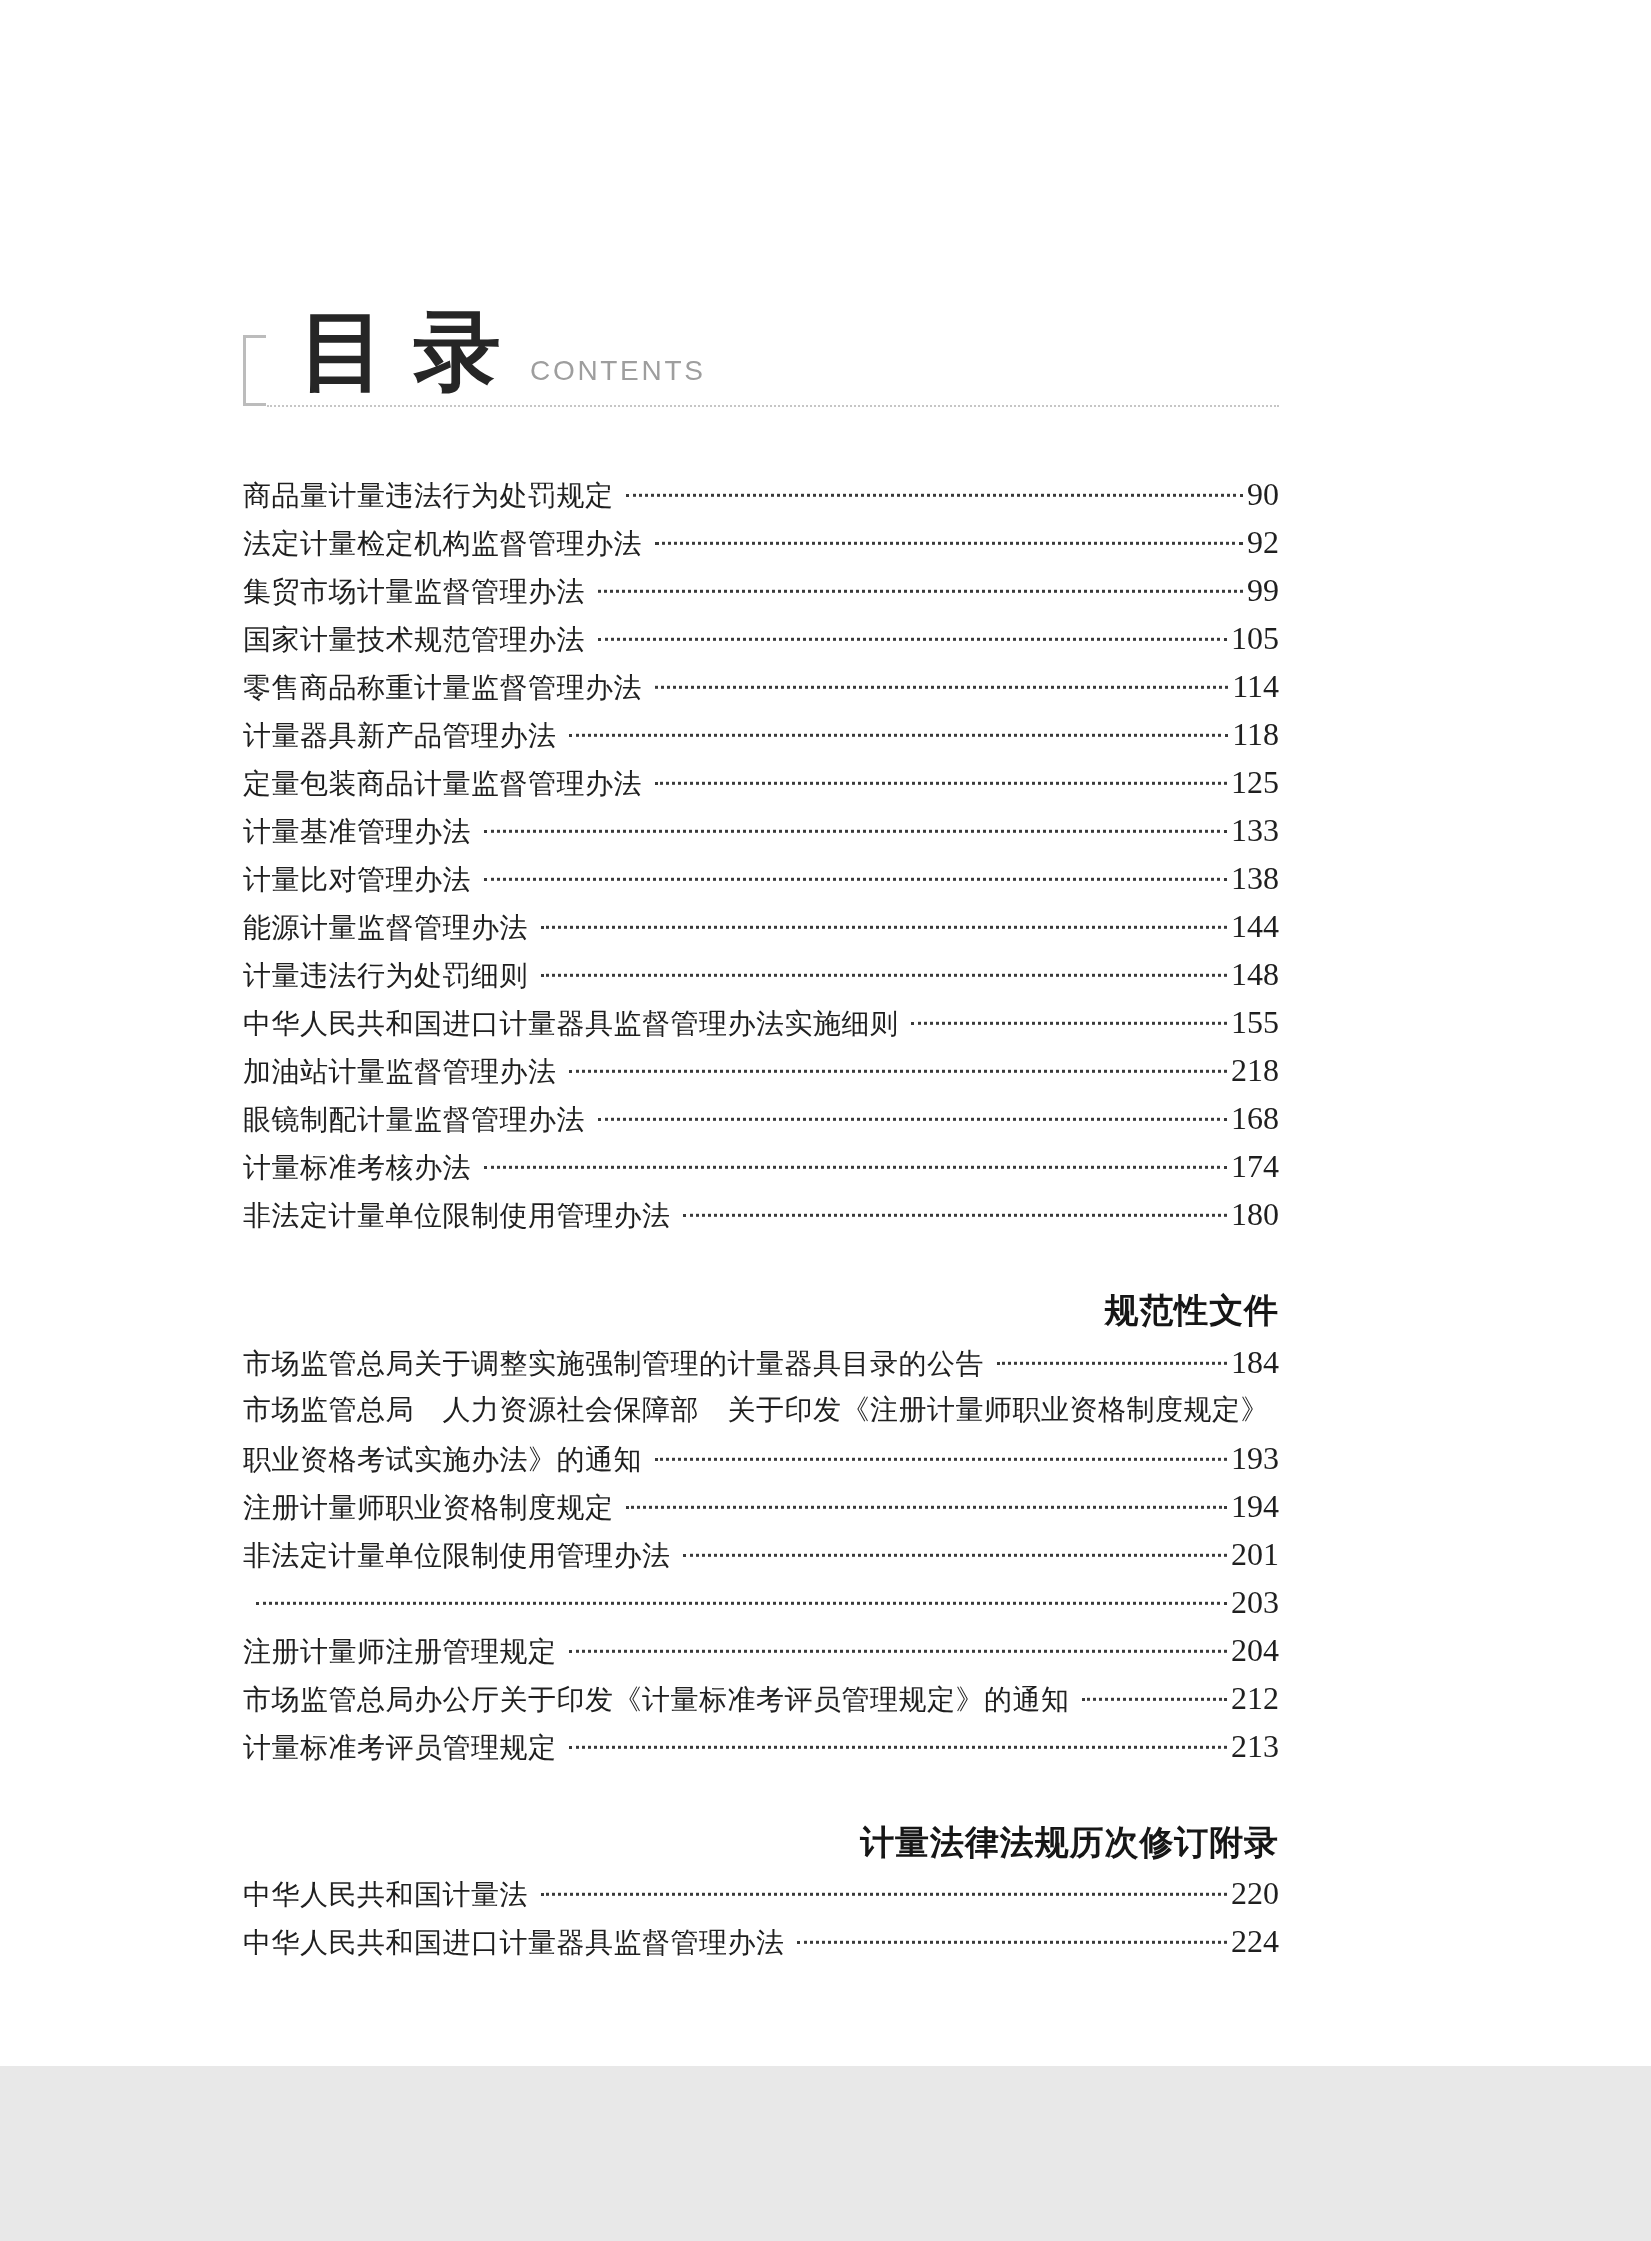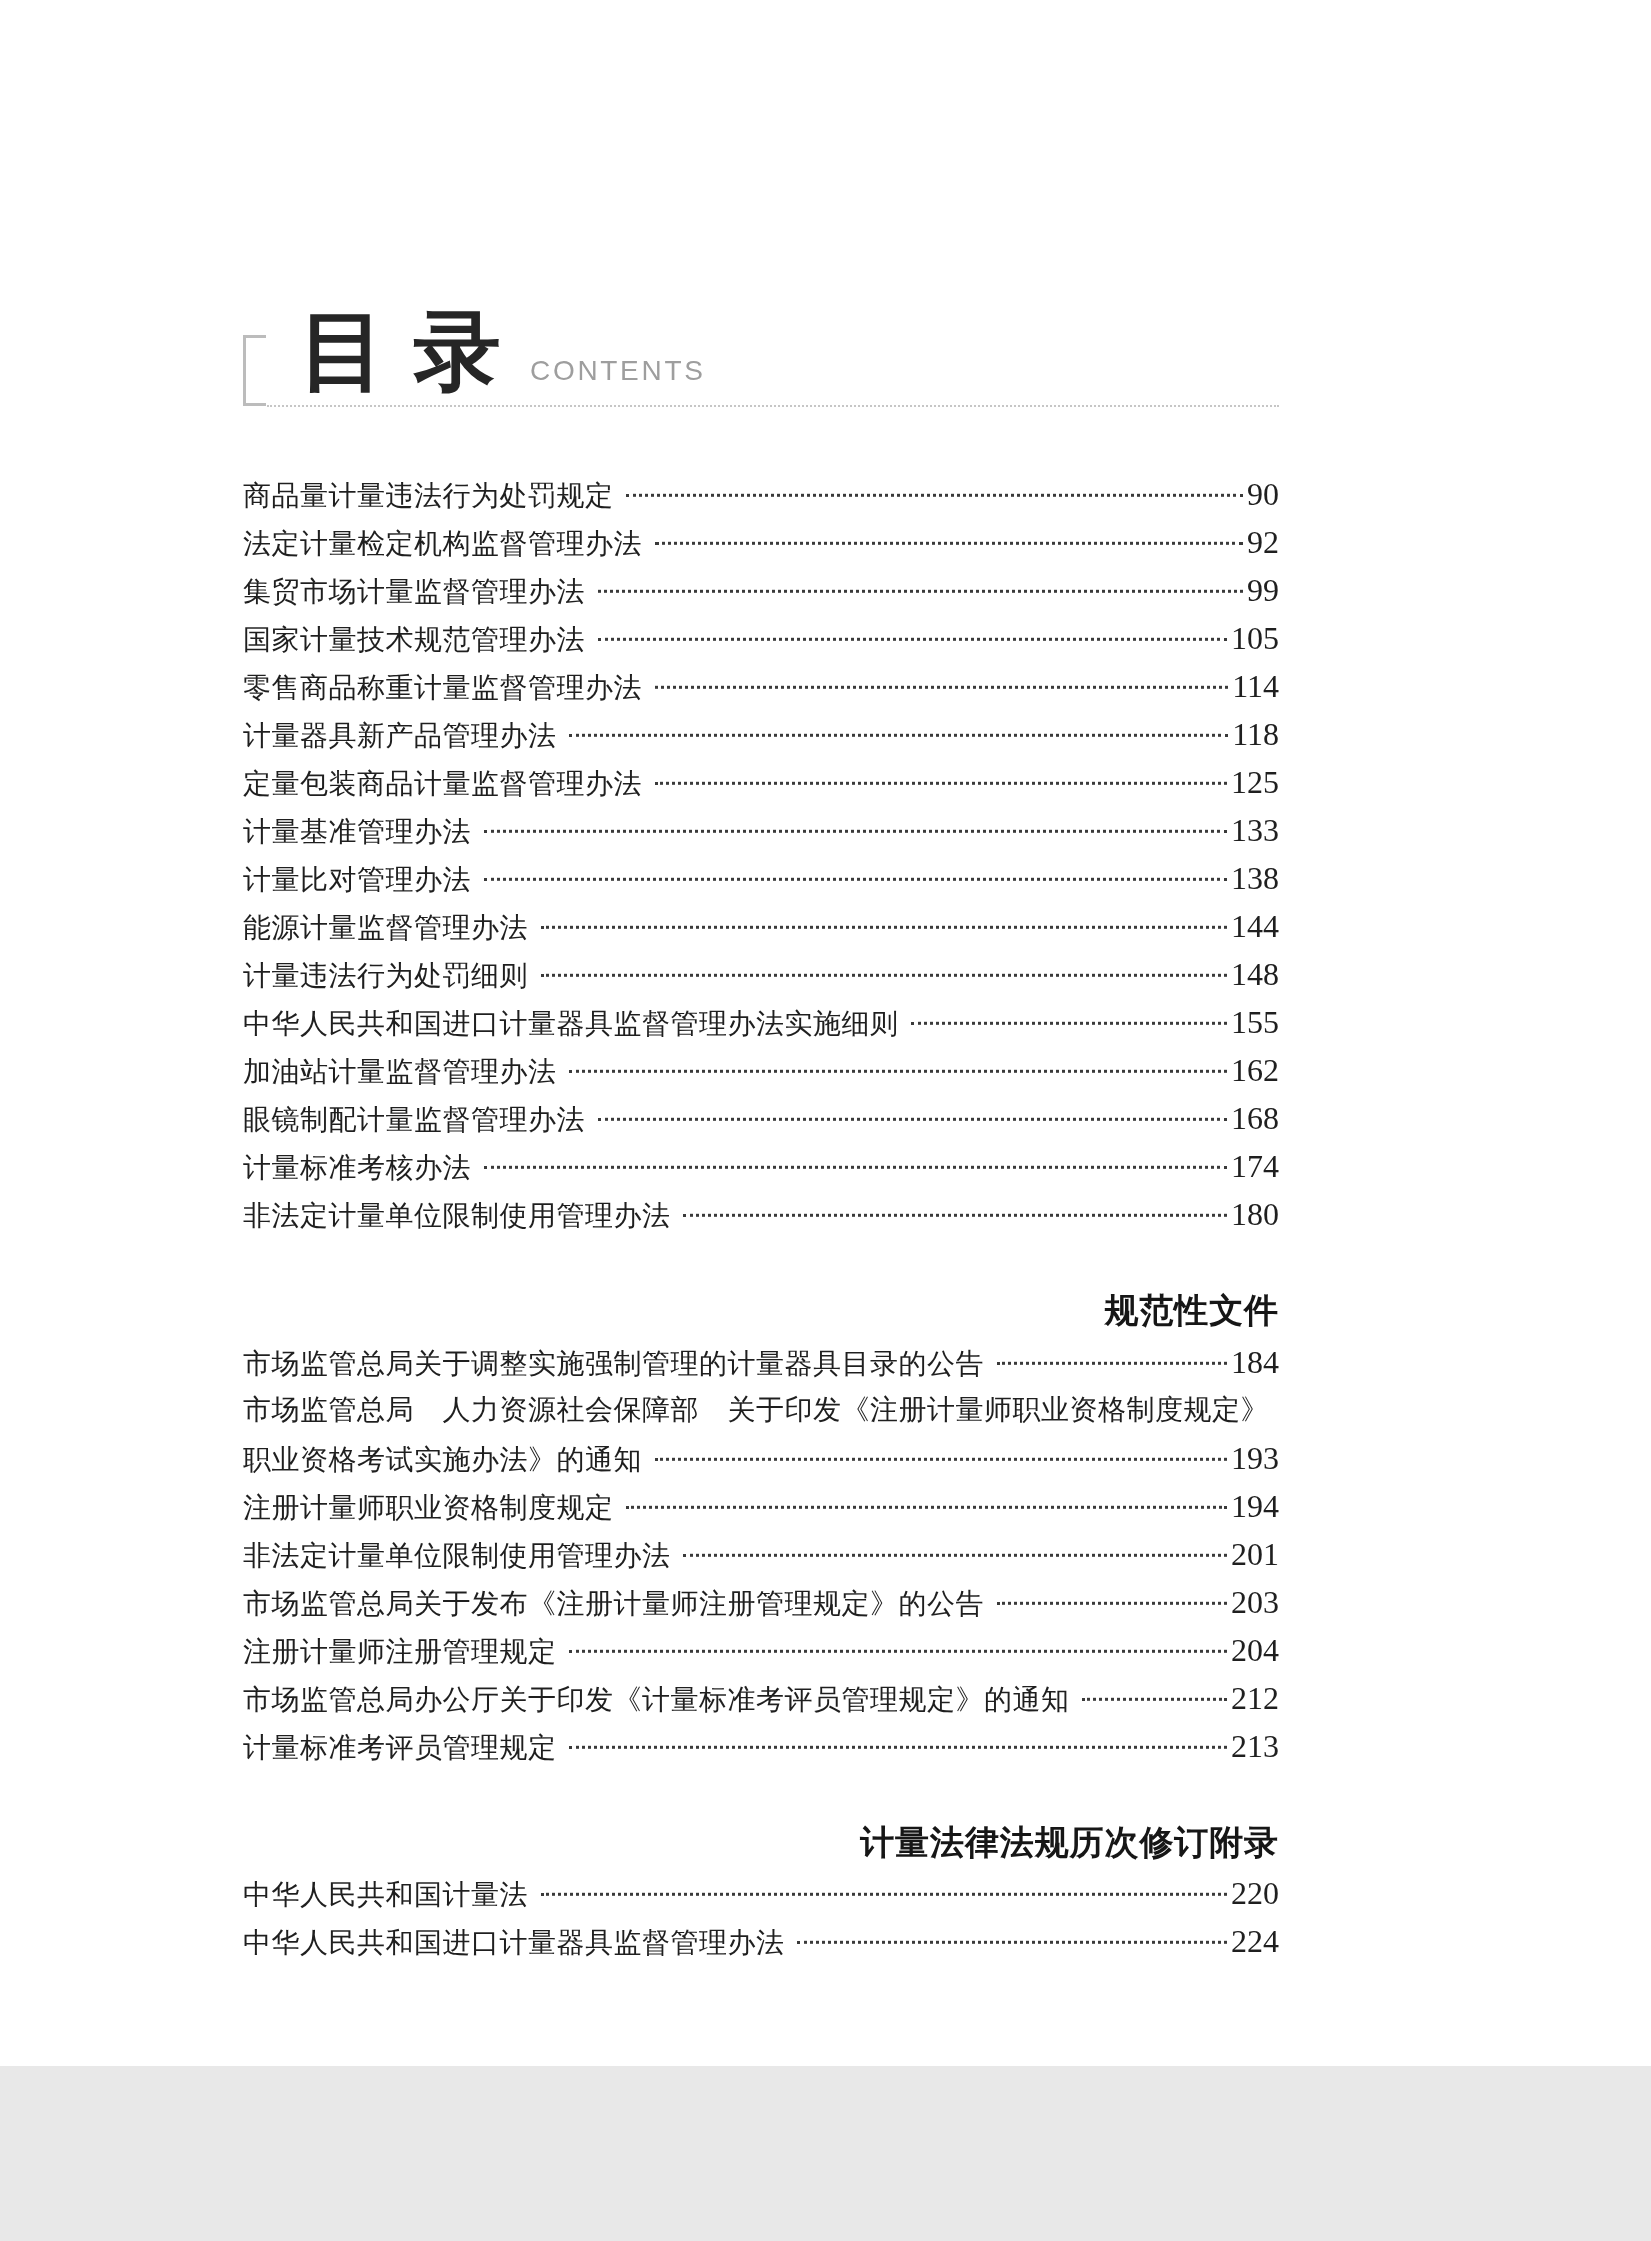--- a/index.html
+++ b/index.html
@@ -161,21 +161,21 @@
     <span class="toc-page">148</span>
   </div>
         <div class="toc-row">
     <span class="toc-title">中华人民共和国进口计量器具监督管理办法实施细则</span>
     <span class="dot-leader"></span>
     <span class="toc-page">155</span>
   </div>
         <div class="toc-row">
     <span class="toc-title">加油站计量监督管理办法</span>
     <span class="dot-leader"></span>
-    <span class="toc-page">162</span>
+    <span class="toc-page">218</span>
   </div>
         <div class="toc-row">
     <span class="toc-title">眼镜制配计量监督管理办法</span>
     <span class="dot-leader"></span>
     <span class="toc-page">168</span>
   </div>
         <div class="toc-row">
     <span class="toc-title">计量标准考核办法</span>
     <span class="dot-leader"></span>
     <span class="toc-page">174</span>
@@ -204,21 +204,20 @@
     <span class="toc-title">注册计量师职业资格制度规定</span>
     <span class="dot-leader"></span>
     <span class="toc-page">194</span>
   </div>
         <div class="toc-row">
     <span class="toc-title">非法定计量单位限制使用管理办法</span>
     <span class="dot-leader"></span>
     <span class="toc-page">201</span>
   </div>
         <div class="toc-row">
-    <span class="toc-title">市场监管总局关于发布《注册计量师注册管理规定》的公告</span>
     <span class="dot-leader"></span>
     <span class="toc-page">203</span>
   </div>
         <div class="toc-row">
     <span class="toc-title">注册计量师注册管理规定</span>
     <span class="dot-leader"></span>
     <span class="toc-page">204</span>
   </div>
         <div class="toc-row">
     <span class="toc-title">市场监管总局办公厅关于印发《计量标准考评员管理规定》的通知</span>

